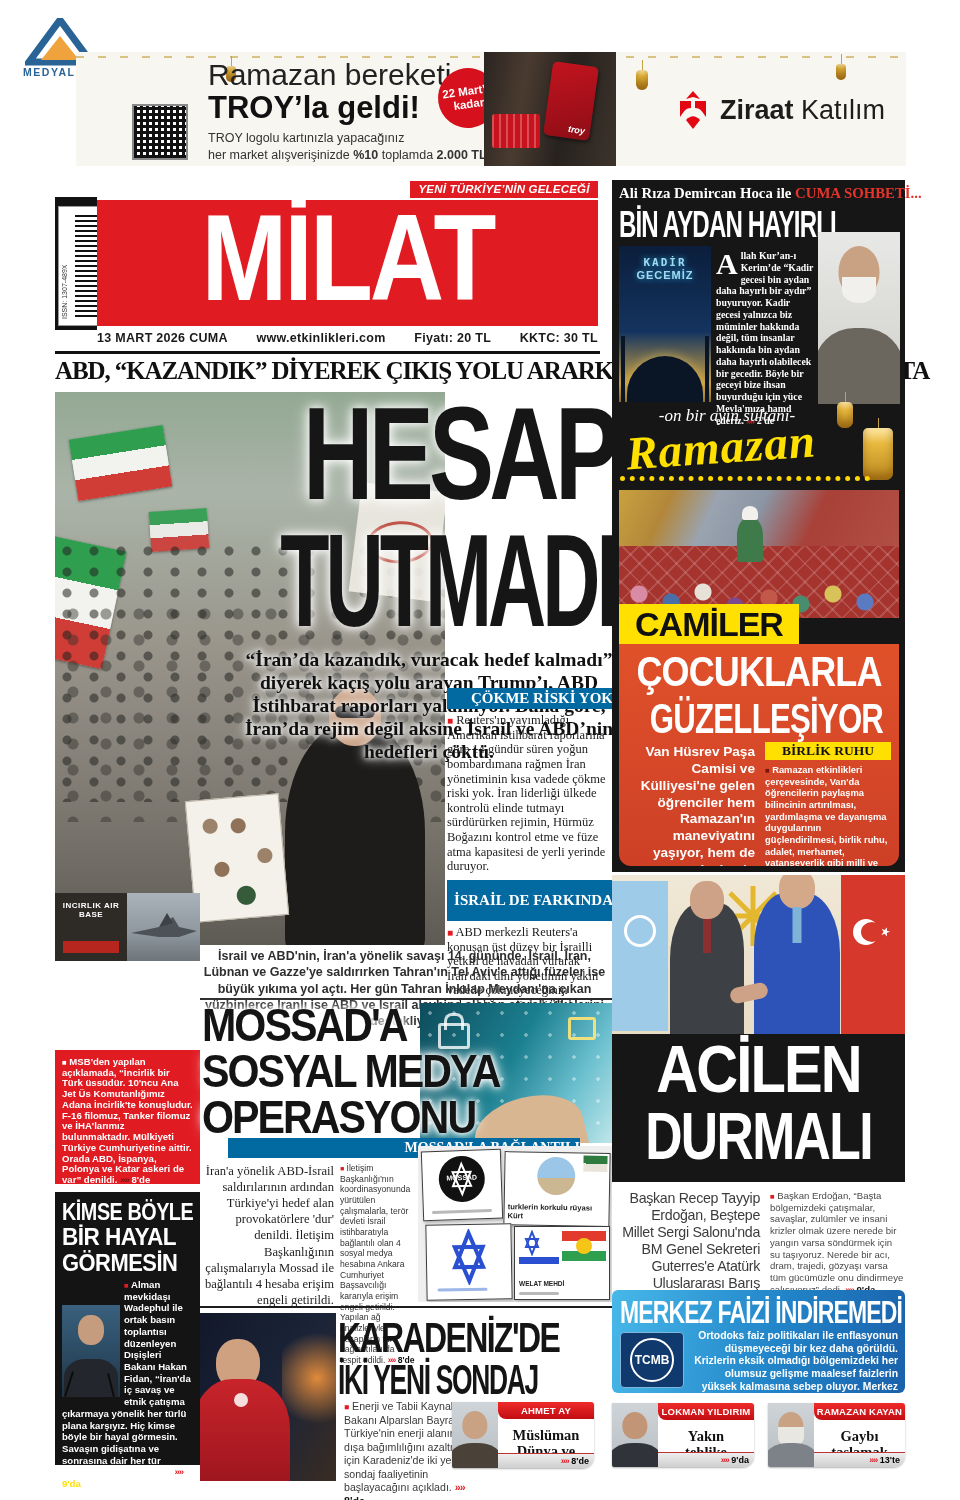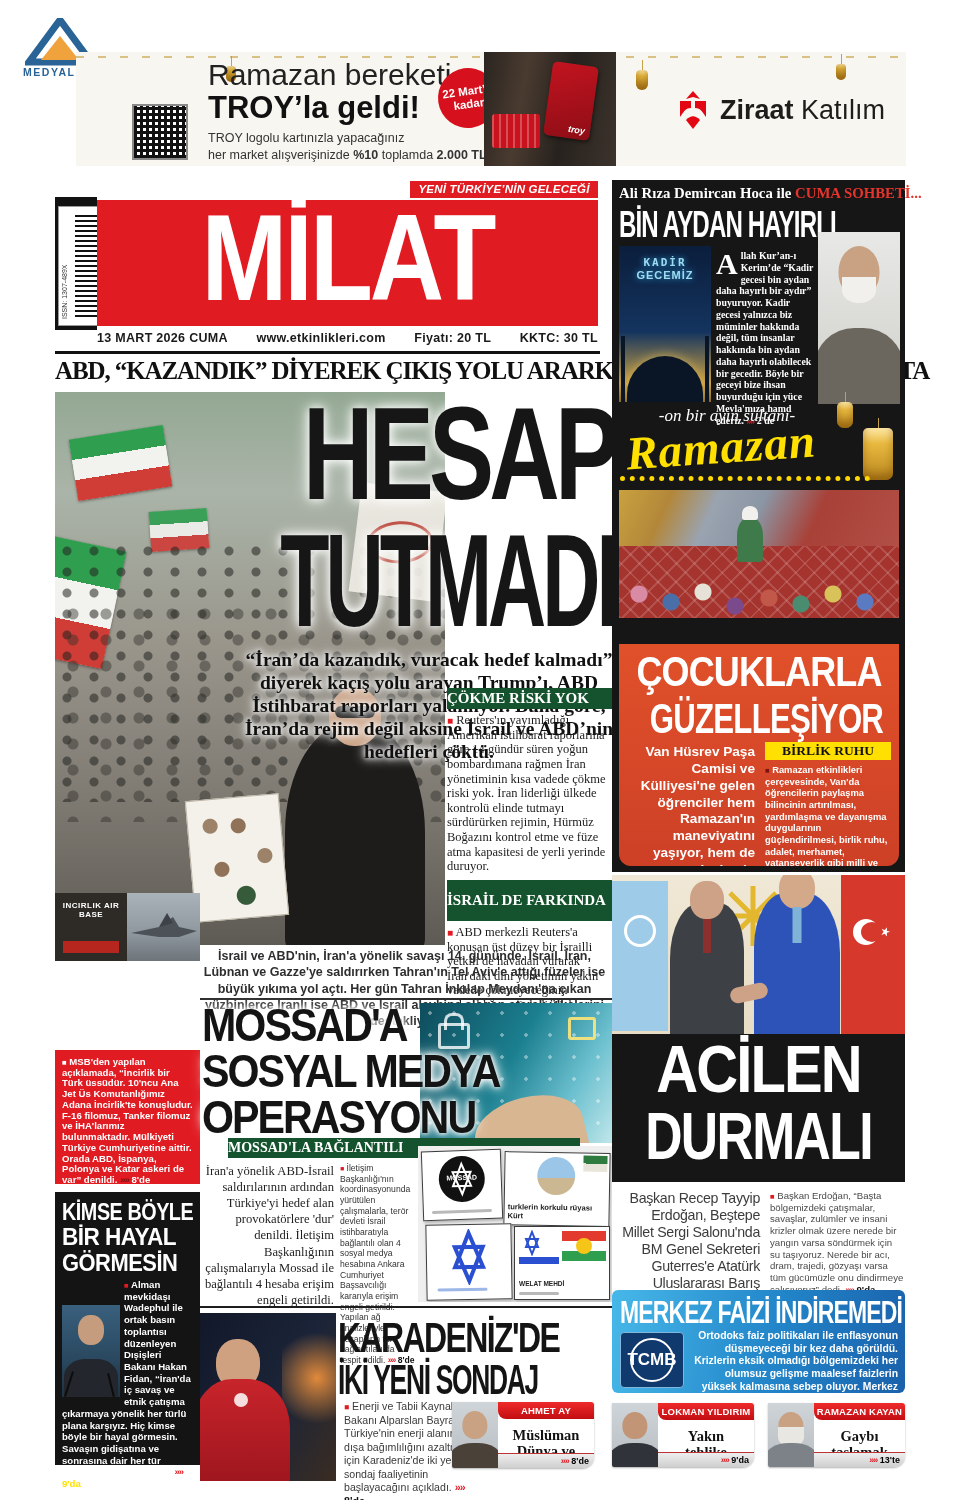--- a/index.html
+++ b/index.html
@@ -5,21 +5,21 @@
   html,body{margin:0;padding:0;background:#dcdcdc;}
   #page{position:relative;width:960px;height:1500px;background:#fff;margin:0 auto;
         font-family:"Liberation Sans",sans-serif;overflow:hidden;}
   .abs{position:absolute;}
   .ser{font-family:"Liberation Serif",serif;}
   .b{font-weight:bold;}
   .w{color:#fff;}
   .nowrap{white-space:nowrap;}
   .ctr{text-align:center;}
   .rt{text-align:right;}
-  .red-badge{background:#14532d;color:#fff;text-align:left;}
+  .red-badge{background:#0369a1;color:#fff;text-align:right;}
   .bullet-red{color:#e11b22;font-size:.8em;}
   .bullet-white{color:#fff;font-size:.8em;}
   .bullet-dark{color:#7a1210;font-size:.8em;}
   .arrow{color:#e11b22;font-weight:bold;letter-spacing:-1px;}
   .arrow-dark{color:#7a1210;font-weight:bold;letter-spacing:-1px;}
   .pg{font-weight:bold;}
   .halo{text-shadow:0 0 5px #fff,0 0 9px #fff,0 0 14px rgba(255,255,255,.9);}
   .lantern{background:linear-gradient(#ffe9a8,#e8b93f 30%,#b9871f);border-radius:5px 5px 7px 7px;
            box-shadow:inset 0 -6px 8px rgba(120,70,0,.5);}
   .lantern:before{content:"";position:absolute;top:-10px;left:50%;width:1px;height:10px;background:#c3a24a;}
@@ -312,20 +312,21 @@
     <div style="position:absolute;left:7px;top:310px;width:280px;height:128px;overflow:hidden;
          background:linear-gradient(115deg,#c9a13f 0%,#b3873a 16%,#9aa3b0 30%,#8b96a4 44%,#a84138 62%,#b5544a 100%);">
       <div style="position:absolute;left:0;bottom:0;width:100%;height:72px;background:#a6342e;background-image:repeating-linear-gradient(45deg,rgba(255,255,255,.14) 0 2px,transparent 2px 13px),repeating-linear-gradient(-45deg,rgba(255,255,255,.14) 0 2px,transparent 2px 13px);"></div>
       <div style="position:absolute;left:118px;top:28px;width:26px;height:44px;background:#3f7a4a;border-radius:40% 40% 10% 10%;">
         <div style="position:absolute;left:50%;top:-12px;width:16px;height:14px;transform:translateX(-50%);background:#f2f0ec;border-radius:50% 50% 20% 20%;"></div>
       </div>
       <div style="position:absolute;left:0;bottom:0;width:100%;height:64px;
            background-image:radial-gradient(circle 9px at 20px 40px,#d98aa4 8px,transparent 9px),radial-gradient(circle 9px at 52px 48px,#4a6fa8 8px,transparent 9px),radial-gradient(circle 9px at 84px 38px,#e6e2d8 8px,transparent 9px),radial-gradient(circle 9px at 116px 52px,#7a4a8c 8px,transparent 9px),radial-gradient(circle 9px at 150px 44px,#c2584a 8px,transparent 9px),radial-gradient(circle 9px at 182px 50px,#4a8c6f 8px,transparent 9px),radial-gradient(circle 9px at 214px 40px,#d8c25a 8px,transparent 9px),radial-gradient(circle 9px at 246px 48px,#5a7ac2 8px,transparent 9px);"></div>
     </div>
 
+    <div class="b ctr" style="position:absolute;left:7px;top:424px;width:180px;height:40px;background:#ffe000;color:#101010;font-size:34px;line-height:40px;letter-spacing:-1px;">CAMİLER</div>
 
     <div style="position:absolute;left:7px;top:464px;width:280px;height:222px;background:linear-gradient(180deg,#e0512a 0%,#cd4026 100%);border-radius:0 0 12px 12px;overflow:hidden;">
       <div class="b w ctr nowrap" style="margin-top:4px;font-size:40px;letter-spacing:-1px;transform:scale(.9,1.05);transform-origin:center top;">ÇOCUKLARLA</div>
       <div class="b w ctr nowrap" style="margin-top:2px;font-size:40px;letter-spacing:-1px;transform:scale(.78,1.05);transform-origin:center top;">GÜZELLEŞİYOR</div>
       <div class="b w rt" style="position:absolute;left:10px;top:100px;width:126px;font-size:13.6px;line-height:1.24;">Van Hüsrev Paşa Camisi ve Külliyesi'ne gelen öğrenciler hem Ramazan'ın manevi­yatını yaşıyor, hem de yerleşkenin tarihiyle ilgili bilgi alıyor.</div>
       <div style="position:absolute;left:146px;top:98px;width:126px;">
         <div class="ser b ctr" style="background:#ffe000;color:#101010;font-size:13.5px;padding:1px 16px;">BİRLİK RUHU</div>
         <div class="b w" style="font-size:9.4px;line-height:1.24;margin-top:4px;">
           <span class="bullet-dark">■</span>
           <span>Ramazan etkinlikleri çerçevesinde, Van'da öğrencilerin paylaşma bilincinin artırılması, yardımlaşma ve dayanışma duygularının güçlendirilmesi, birlik ruhu, adalet, merhamet, vatanseverlik gibi milli ve manevi değerlerinin geliştirilmesi amaçlanıyor.</span>
@@ -373,21 +374,21 @@
     <span class="bullet-red">■</span>
     <span>Başkan Erdoğan, “Başta bölgemizdeki çatışmalar, savaşlar, zulümler ve insani krizler olmak üzere nerede bir yangın varsa söndürmek için su taşıyoruz. Nerede bir acı, dram, trajedi, gözyaşı varsa tüm gücümüzle onu dindirmeye çalışıyoruz” dedi.</span>
     <span class="arrow">»»</span>
     <span class="pg" style="color:#111;">9'da</span>
   </div>
 
   <div class="abs" style="left:612px;top:1290px;width:293px;height:103px;background:linear-gradient(100deg,#47b8e9 0%,#2285c9 55%,#1a61ab 100%);border-radius:6px;overflow:hidden;">
     <div class="b w nowrap" style="margin:4px 0 0 8px;font-size:28px;letter-spacing:-1px;transform:scale(.82,1.15);transform-origin:left top;">MERKEZ FAİZİ İNDİREMEDİ</div>
     <div style="position:absolute;left:8px;top:42px;width:62px;height:54px;background:#10396e;border:1px solid #7fb7dd;border-radius:4px;">
       <div style="position:absolute;left:50%;top:50%;width:40px;height:40px;transform:translate(-50%,-50%);border:2.5px solid #fff;border-radius:50%;"></div>
-      <div class="b w" style="position:absolute;left:0;top:50%;width:100%;transform:translateY(-50%);text-align:center;font-size:17px;">TCMB</div>
+      <div class="b w" style="position:absolute;left:0;top:50%;width:100%;transform:translateY(-50%);text-align:center;font-size:12px;">TCMB</div>
     </div>
     <div class="b w rt" style="position:absolute;left:78px;top:40px;width:208px;font-size:10.4px;line-height:1.22;">
       <span>Ortodoks faiz politikaları ile enflasyonun düşmeyeceği bir kez daha görüldü. Krizlerin eksik olmadığı bölgemizdeki her olumsuz gelişme maalesef faizlerin yüksek kalmasına sebep oluyor. Merkez Bankası Para Politikası Kurulu, faiz oranını yüzde 37'de sabit bıraktı.</span>
       
       
     </div>
   </div>
 
   <div class="colbox" style="left:612px;top:1403px;width:142px;height:64px;">
     <div class="ph portrait">

